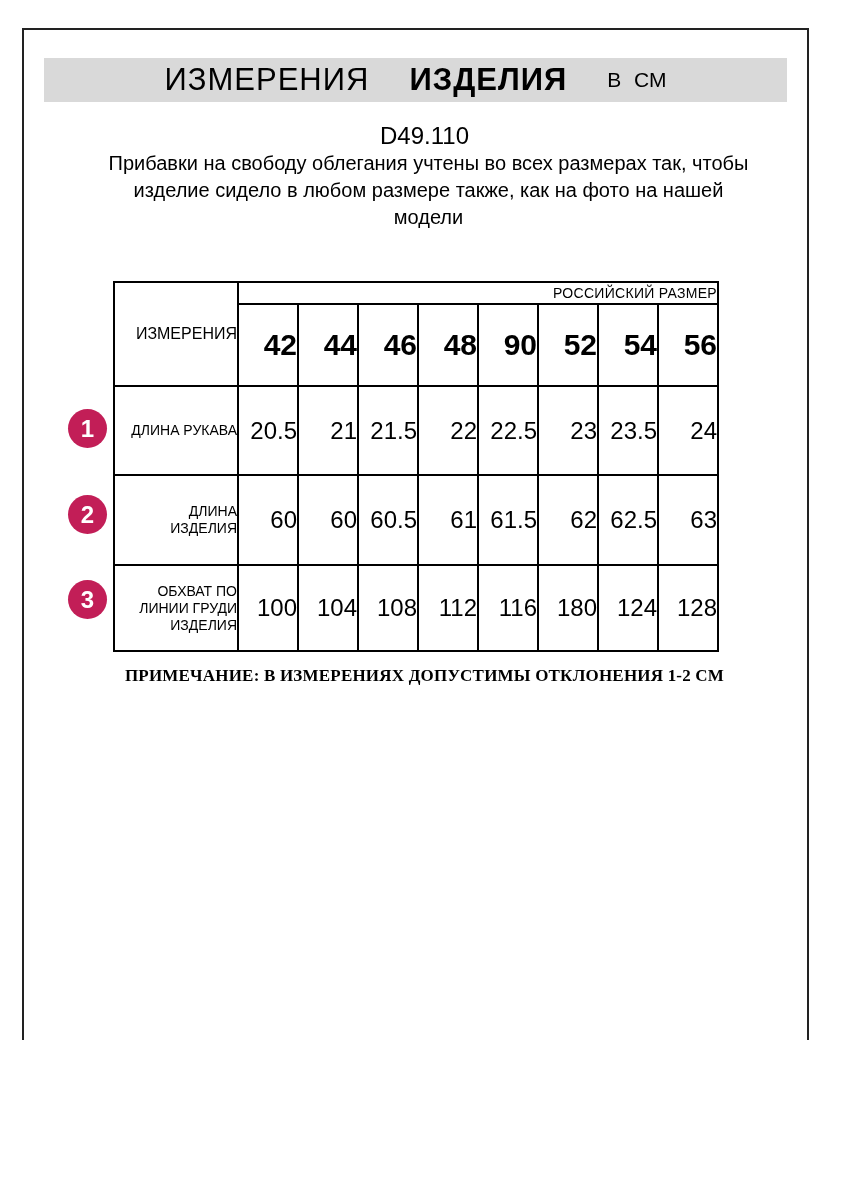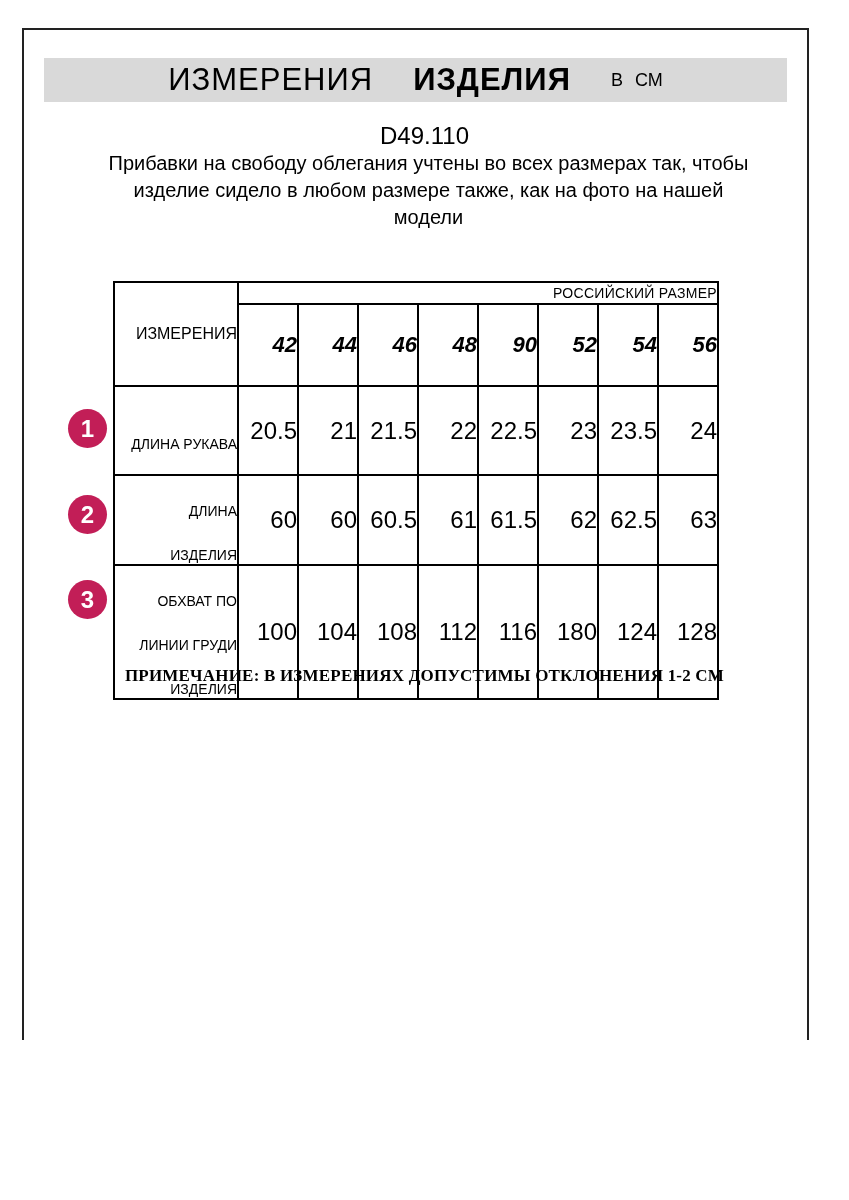--- a/index.html
+++ b/index.html
@@ -24,21 +24,21 @@
     left: 44px; top: 58px;
     width: 743px; height: 44px;
     background: #d9d9d9;
     display: flex;
     align-items: center;
     justify-content: center;
     column-gap: 40px;
   }
   .banner .t-reg  { font-size: 31px; font-weight: 400; letter-spacing: 1px; }
   .banner .t-bold { font-size: 31px; font-weight: 700; letter-spacing: 1px; }
-  .banner .t-unit { font-size: 18px; font-weight: 400; word-spacing: 7px; }
+  .banner .t-unit { font-size: 21px; font-weight: 400; word-spacing: 7px; }
   .product-code {
     position: absolute;
     left: 0; top: 120px;
     width: 849px;
     text-align: center;
     font-size: 24px;
     line-height: 32px;
   }
   .description {
     position: absolute;
@@ -64,23 +64,23 @@
     padding: 0;
     background: #fff;
   }
   .tr-group  td, .tr-group  th { height: 20px; }
   .tr-sizes  td, .tr-sizes  th { height: 80px; }
   .tr-row1   td { height: 87px; }
   .tr-row2   td { height: 88px; }
   .tr-row3   td { height: 84px; }
   .group-header { font-size: 14px; font-weight: 400; letter-spacing: 0.3px; }
   .corner-cell  { font-size: 16px; font-weight: 400; }
-  .size-cell    { font-size: 22px; font-weight: 700; font-style: italic; }
+  .size-cell    { font-size: 30px; font-weight: 700; }
   .label-cell   { font-size: 14px; font-weight: 400; }
-  .label-cell .lbl-line { display: block; line-height: 17px; white-space: nowrap; margin-top: 27px; }
+  .label-cell .lbl-line { display: block; line-height: 17px; white-space: nowrap; }
   .value-cell   { font-size: 24px; font-weight: 400; }
   .badge {
     position: absolute;
     left: 68px;
     width: 39px; height: 39px;
     border-radius: 50%;
     background: #c21e57;
     display: flex;
     align-items: center;
     justify-content: center;

